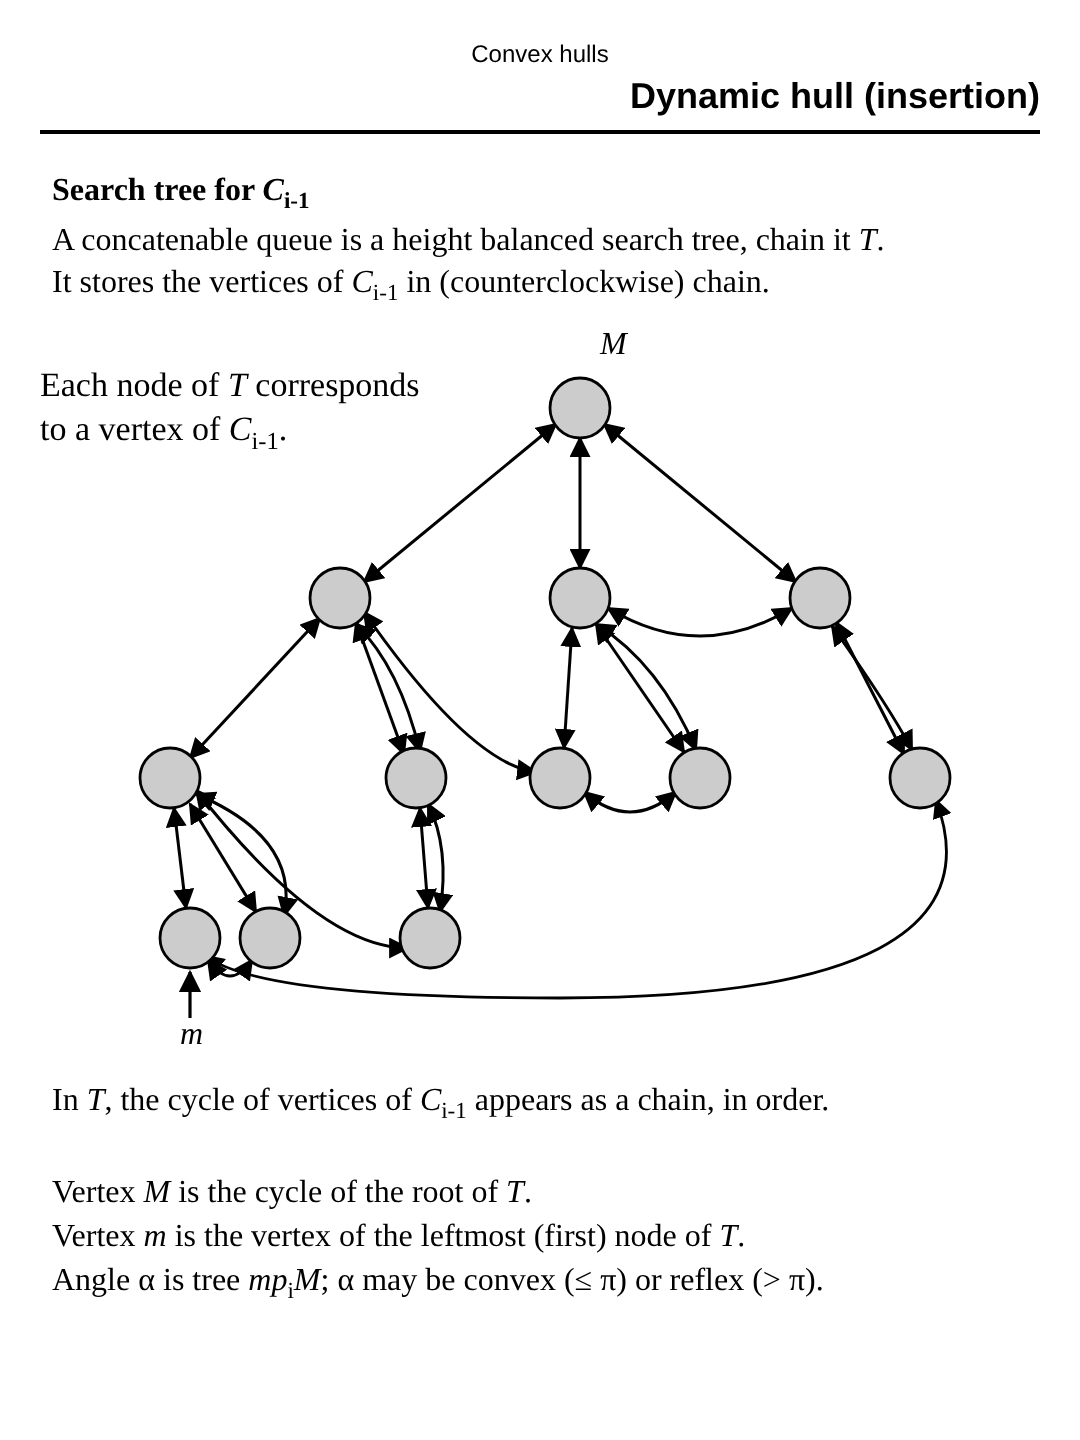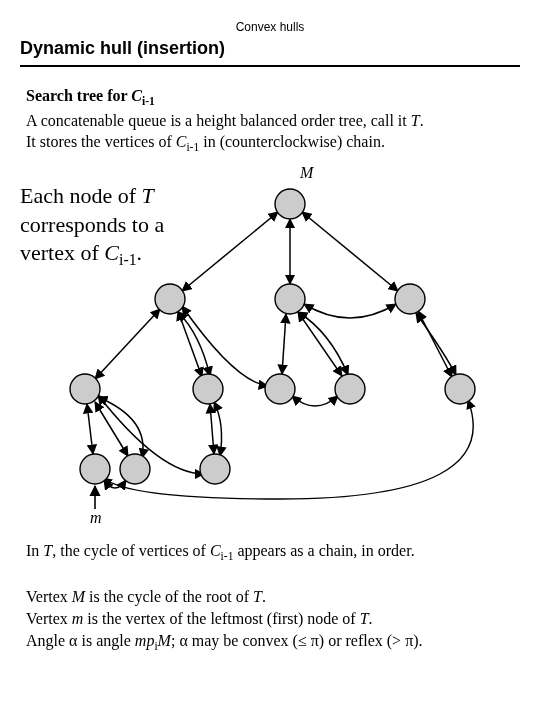--- a/index.html
+++ b/index.html
@@ -13,21 +13,21 @@
   .page {
     padding: 20px 20px 30px 20px;
   }
   .topic {
     text-align: center;
     font-family: Arial, Helvetica, sans-serif;
     font-size: 12px;
     margin-bottom: 4px;
   }
   .title {
-    text-align: left;
+    text-align: right;
     font-family: Arial, Helvetica, sans-serif;
     font-size: 18px;
     font-weight: bold;
     margin-bottom: 6px;
   }
   hr.rule {
     border: none;
     border-top: 2px solid #000;
     margin: 0 0 18px 0;
   }
@@ -43,21 +43,21 @@
     position: relative;
     width: 500px;
     height: 370px;
     margin: 8px auto 6px auto;
   }
   .caption-left {
     position: absolute;
     left: 0;
     top: 18px;
     width: 190px;
-    font-size: 22px;
+    font-size: 17px;
     line-height: 1.3;
   }
   .lbl {
     position: absolute;
     font-size: 16px;
     font-style: italic;
   }
   svg.tree {
     position: absolute;
     left: 0; top: 0;
@@ -69,21 +69,21 @@
 <div class="page">
 
   <div class="topic">Convex hulls</div>
   <div class="title">Dynamic hull (insertion)</div>
   <hr class="rule">
 
   <div class="text-block">
     <b>
       <span>Search tree for </span><span class="ital">C</span><span class="sub">i-1</span>
     </b><br>
-    <span>A concatenable queue is a height balanced order tree, call it </span><span class="ital">T</span><span>.</span><br>
+    <span>A concatenable queue is a height balanced search tree, chain it </span><span class="ital">T</span><span>.</span><br>
     <span>It stores the vertices of </span><span class="ital">C</span><span class="sub">i-1</span><span> in (counterclockwise) chain.</span>
   </div>
 
   <div class="diagram-wrap">
     <div class="caption-left">
       <span>Each node of </span><span class="ital">T</span><span> corresponds to a vertex of </span><span class="ital">C</span><span class="sub">i-1</span><span>.</span>
     </div>
     <div class="lbl" style="left:280px; top:0px;">M</div>
     <div class="lbl" style="left:70px; top:345px;">m</div>
 
@@ -150,16 +150,16 @@
         <circle cx="195" cy="305" r="15"></circle>
       </g>
     </svg>
   </div>
 
   <div class="text-block">
     <span>In </span><span class="ital">T</span><span>, the cycle of vertices of </span><span class="ital">C</span><span class="sub">i-1</span><span> appears as a chain, in order.</span><br>
     <br>
     <span>Vertex </span><span class="ital">M</span><span> is the cycle of the root of </span><span class="ital">T</span><span>.</span><br>
     <span>Vertex </span><span class="ital">m</span><span> is the vertex of the leftmost (first) node of </span><span class="ital">T</span><span>.</span><br>
-    <span>Angle </span><span>α</span><span> is angle </span><span class="ital">m</span><span class="ital">p</span><span class="sub">i</span><span class="ital">M</span><span>; </span><span>α</span><span> may be convex (≤ </span><span>π</span><span>) or reflex (&gt; </span><span>π</span><span>).</span>
+    <span>Angle </span><span>α</span><span> is tree </span><span class="ital">m</span><span class="ital">p</span><span class="sub">i</span><span class="ital">M</span><span>; </span><span>α</span><span> may be convex (≤ </span><span>π</span><span>) or reflex (&gt; </span><span>π</span><span>).</span>
   </div>
 
 </div>
 
 </body></html>

